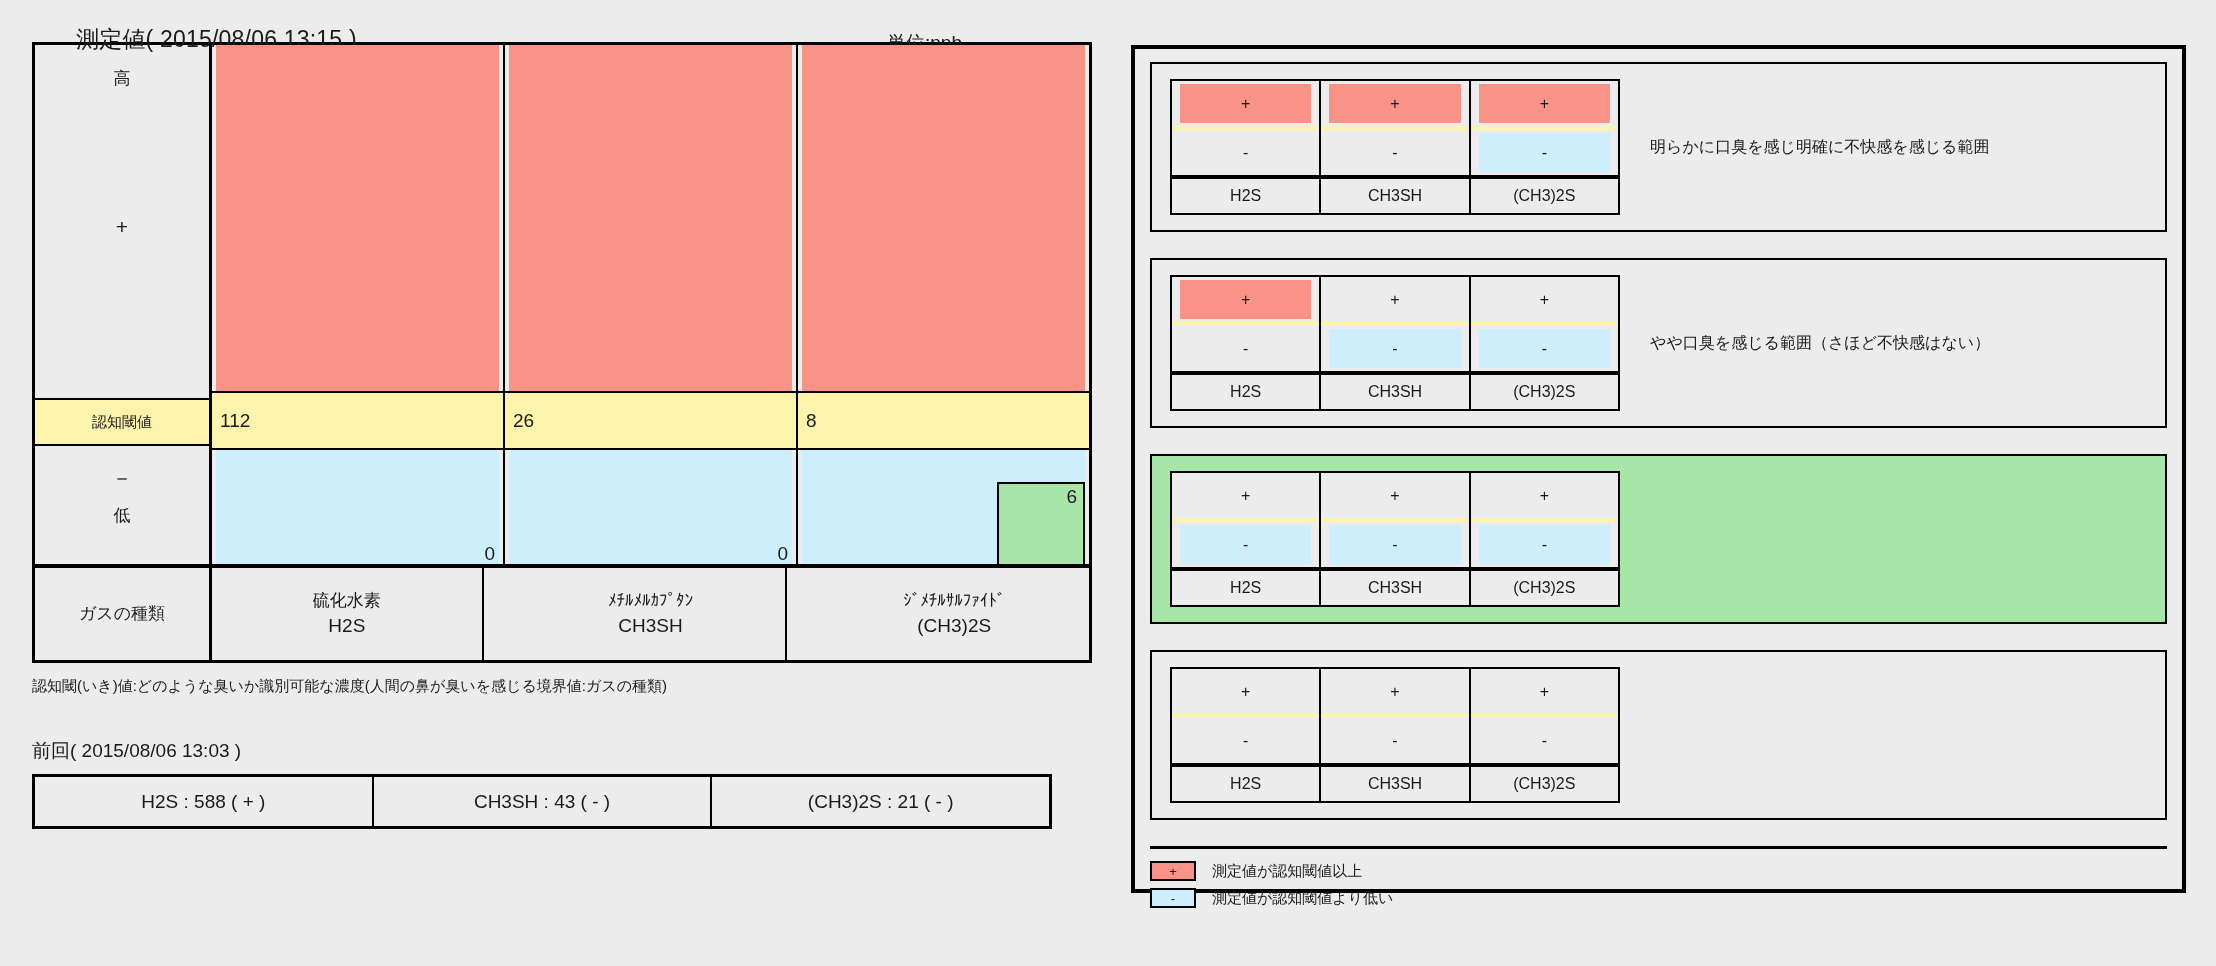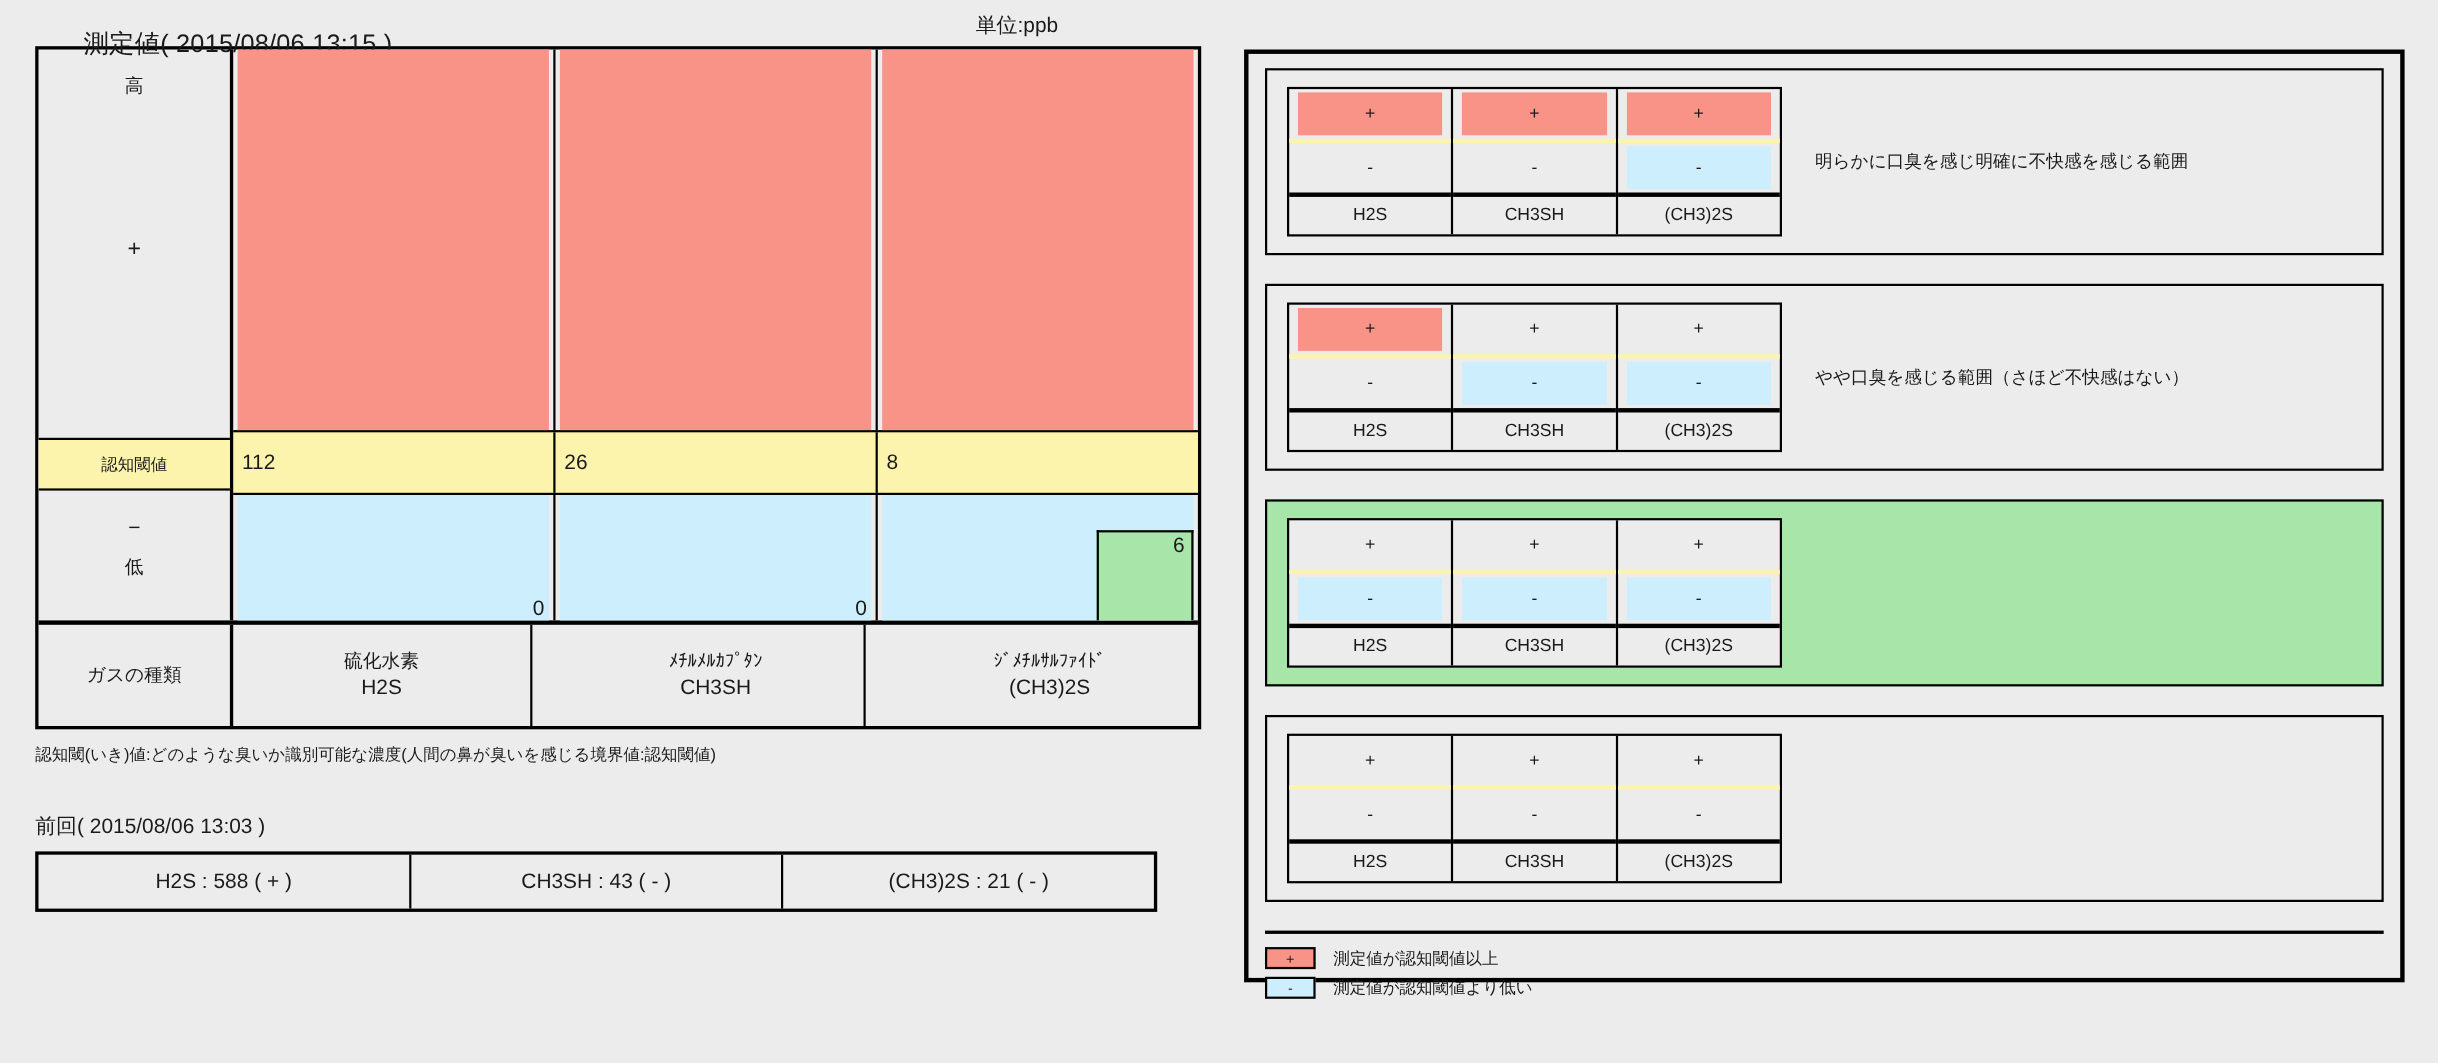--- a/index.html
+++ b/index.html
@@ -11,21 +11,21 @@
     color: #1a1a1a;
     overflow: hidden;
   }
   .page { position: relative; width: 2216px; height: 966px; }
 
   
   .left { position: absolute; left: 32px; top: 10px; width: 1060px; }
 
   .hdr-row { position: relative; height: 32px; }
   .hdr-title { position: absolute; left: 0; top: 14px; font-size: 23px; letter-spacing: .2px; margin-left: 44px; }
-  .hdr-unit  { position: absolute; left: 855px; top: 0; font-size: 19px; }
+  .hdr-unit  { position: absolute; left: 855px; top: 20px; font-size: 19px; }
 
   .maintable {
     border: 3px solid #000;
     background: #ececec;
     width: 1060px; height: 621px;
     display: flex; flex-direction: column;
   }
   .mt-body { display: flex; flex: 1 1 auto; min-height: 0; }
   .mt-axis {
     width: 177px; flex: 0 0 177px;
@@ -233,21 +233,21 @@
             <span>CH3SH</span>
           </div>
           <div class="ft-cell">
             <span class="jp">ｼﾞﾒﾁﾙｻﾙﾌｧｲﾄﾞ</span>
             <span>(CH3)2S</span>
           </div>
         </div>
       </div>
     </div>
 
-    <div class="note">認知閾(いき)値:どのような臭いか識別可能な濃度(人間の鼻が臭いを感じる境界値:認知閾値)</div>
+    <div class="note">認知閾(いき)値:どのような臭いか識別可能な濃度(人間の鼻が臭いを感じる境界値:ガスの種類)</div>
 
     <div class="prev-title">前回( 2015/08/06 13:03 )</div>
     <div class="prevtable">
       <div class="prev-cell">H2S : 588 ( + )</div>
       <div class="prev-cell">CH3SH : 43 ( - )</div>
       <div class="prev-cell">(CH3)2S : 21 ( - )</div>
     </div>
   </div>
 
   <div class="right">

